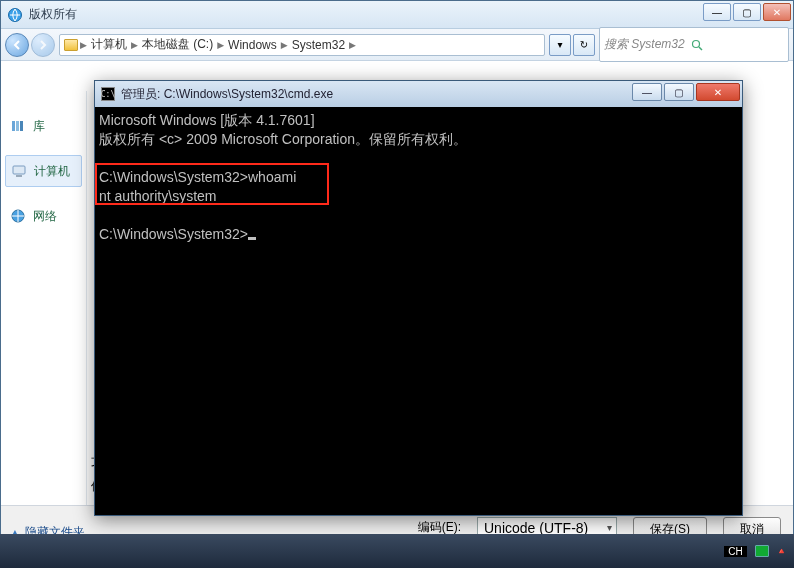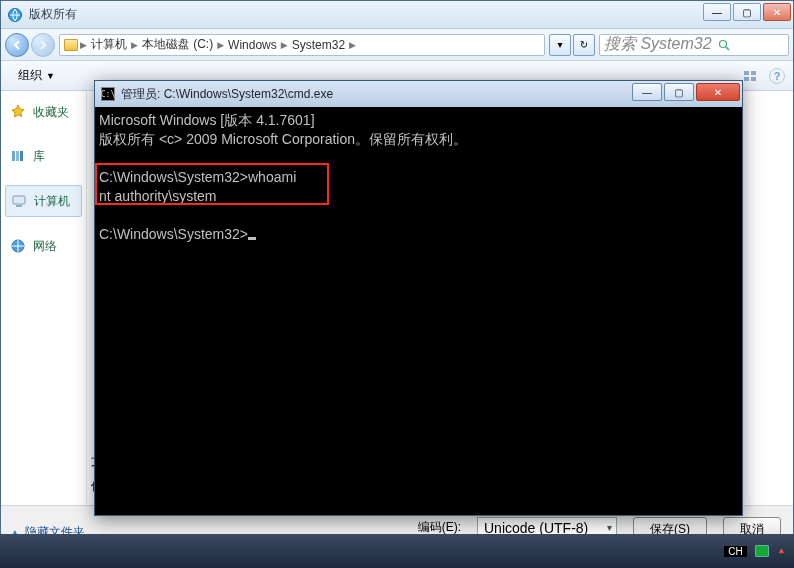--- a/index.html
+++ b/index.html
@@ -15,21 +15,21 @@
 .winbtn.close { background: linear-gradient(#f4c0b8, #e07860); border-color: #b05030; color: #fff; }
 
 .nav-bar { height: 32px; background: linear-gradient(#f3f7fc, #e4edf6); border-bottom: 1px solid #c4d3e2; display: flex; align-items: center; padding: 0 4px; gap: 4px; }
 .nav-btns { display: flex; gap: 2px; }
 .nav-circle { width: 24px; height: 24px; border-radius: 50%; background: radial-gradient(circle at 30% 30%, #cde6ff, #6aa6e0); border: 1px solid #5a88b8; display: flex; align-items: center; justify-content: center; color: #fff; font-size: 12px; }
 .nav-circle.fwd { opacity: .5; }
 .breadcrumb { flex: 1; height: 22px; background: #fff; border: 1px solid #a9bed2; border-radius: 2px; display: flex; align-items: center; padding: 0 4px; font-size: 12px; color: #333; gap: 2px; }
 .bc-item { display: flex; align-items: center; gap: 4px; padding: 0 2px; }
 .bc-sep { color: #777; font-size: 9px; }
 .folder-ico { width: 14px; height: 12px; background: linear-gradient(#ffe9a8, #f1c23e); border: 1px solid #caa030; border-radius: 1px; }
-.search-box { width: 190px; height: 22px; background: #fff; border: 1px solid #a9bed2; border-radius: 2px; display: flex; align-items: center; padding: 0 4px; font-size: 16px; color: #888; font-style: italic; gap: 6px; }
+.search-box { width: 190px; height: 35px; background: #fff; border: 1px solid #a9bed2; border-radius: 2px; display: flex; align-items: center; padding: 0 4px; font-size: 12px; color: #888; font-style: italic; gap: 6px; }
 .mag-icon { width: 12px; height: 12px; }
 
 .toolbar { height: 30px; background: linear-gradient(#f7fbff, #e6eef7); border-bottom: 1px solid #c4d3e2; display: flex; align-items: center; padding: 0 8px; font-size: 12px; justify-content: space-between; }
 .toolbar-left { display: flex; align-items: center; gap: 4px; }
 .org-btn { padding: 2px 8px; border: 1px solid transparent; border-radius: 2px; display: flex; align-items: center; gap: 4px; }
 .toolbar-right { display: flex; gap: 10px; align-items: center; }
 .tb-icon { width: 18px; height: 18px; opacity: .7; display: flex; align-items: center; justify-content: center; }
 
 .explorer-body { position: absolute; top: 90px; bottom: 44px; left: 0; right: 0; display: flex; background: #fff; }
 .sidebar { width: 86px; border-right: 1px solid #e0e7ee; padding: 6px 4px; font-size: 12px; }
@@ -110,50 +110,23 @@
     </div>
     <div class="search-box">
       <span>搜索 System32</span>
       <svg class="mag-icon" viewBox="0 0 12 12">
           <circle cx="5" cy="5" r="3.5" fill="none" stroke="#4a7" stroke-width="1.2"></circle>
           <line x1="8" y1="8" x2="11" y2="11" stroke="#4a7" stroke-width="1.5"></line>
         </svg>
     </div>
   </div>
 
-  <div class="toolbar">
-    <div class="toolbar-left">
-      <div class="org-btn">
-        <span>组织</span>
-        <span style="font-size:9px">▼</span>
-      </div>
-    </div>
-    <div class="toolbar-right">
-      <div class="tb-icon">
-        <svg viewBox="0 0 16 16" width="16" height="16">
-            <rect x="2" y="3" width="5" height="4" fill="#6a8ab0"></rect>
-            <rect x="9" y="3" width="5" height="4" fill="#6a8ab0"></rect>
-            <rect x="2" y="9" width="5" height="4" fill="#6a8ab0"></rect>
-            <rect x="9" y="9" width="5" height="4" fill="#6a8ab0"></rect>
-          </svg>
-      </div>
-      <div class="tb-icon" style="color:#3a7ac0;font-weight:bold;border:1px solid #9bc;border-radius:50%;width:16px;height:16px;font-size:11px">?</div>
-    </div>
-  </div>
 
   <div class="explorer-body">
     <div class="sidebar">
-      <div class="side-item">
-        <span class="side-ico">
-          <svg viewBox="0 0 16 16" width="16" height="16">
-              <path d="M8 1l2 4 4 .6-3 3 .7 4L8 11l-3.7 2 .7-4-3-3L6 5z" fill="#f4c430" stroke="#c89a10"></path>
-            </svg>
-        </span>
-        <span>收藏夹</span>
-      </div>
       <div style="height:14px"></div>
       <div class="side-item">
         <span class="side-ico">
           <svg viewBox="0 0 16 16" width="16" height="16">
               <rect x="2" y="3" width="3" height="10" fill="#6aa6d8"></rect>
               <rect x="6" y="3" width="3" height="10" fill="#8abce0"></rect>
               <rect x="10" y="3" width="3" height="10" fill="#4a86b8"></rect>
             </svg>
         </span>
         <span>库</span>

